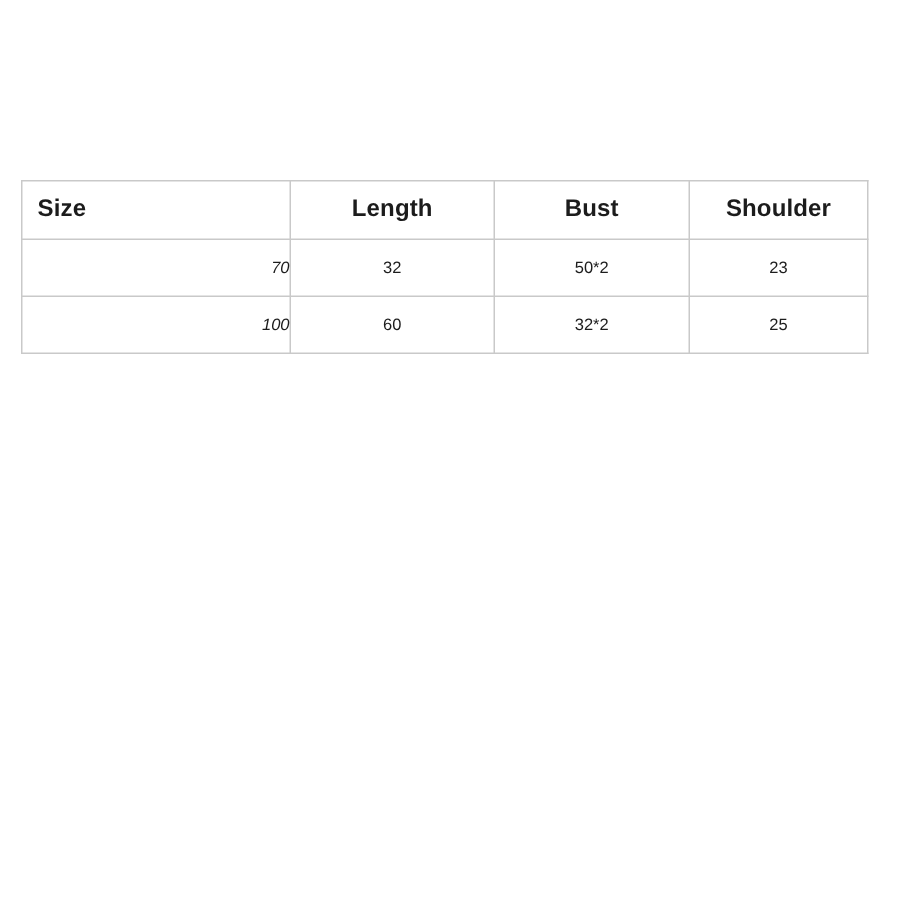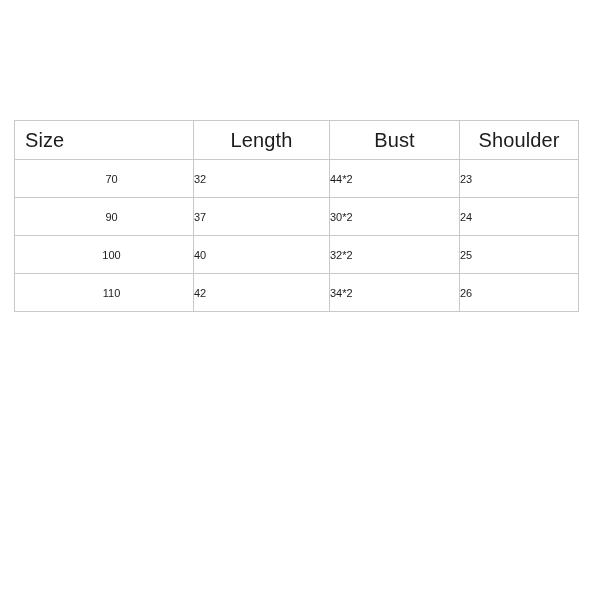--- a/index.html
+++ b/index.html
@@ -31,40 +31,41 @@
   table.size-chart col.col-shoulder { width: 119px; }
 
   table.size-chart th,
   table.size-chart td {
     border: 1px solid #c9c9c9;
     padding: 0;
     color: #1c1c1c;
   }
   table.size-chart thead th {
     height: 38px;
-    font-size: 20px;
-    font-weight: normal;
+    font-size: 16px;
+    font-weight: bold;
     text-align: center;
     vertical-align: middle;
     letter-spacing: 0.1px;
   }
   table.size-chart thead th.head-size {
     text-align: left;
     padding-left: 10px;
   }
   table.size-chart tbody td {
     height: 37px;
     font-size: 11px;
     font-weight: normal;
-    text-align: left;
+    text-align: center;
     vertical-align: middle;
   }
   table.size-chart tbody td.cell-size {
-    text-align: center;
+    text-align: right;
     padding-left: 15px;
+    font-style: italic;
   }
 </style>
 </head>
 <body>
 
 <div id="size-chart-wrapper">
   <table class="size-chart">
     <colgroup>
       <col class="col-size">
       <col class="col-length">
@@ -76,36 +77,24 @@
         <th class="head-size">Size</th>
         <th>Length</th>
         <th>Bust</th>
         <th>Shoulder</th>
       </tr>
     </thead>
     <tbody>
       <tr>
         <td class="cell-size">70</td>
         <td>32</td>
-        <td>44*2</td>
+        <td>50*2</td>
         <td>23</td>
       </tr>
       <tr>
-        <td class="cell-size">90</td>
-        <td>37</td>
-        <td>30*2</td>
-        <td>24</td>
-      </tr>
-      <tr>
         <td class="cell-size">100</td>
-        <td>40</td>
+        <td>60</td>
         <td>32*2</td>
         <td>25</td>
-      </tr>
-      <tr>
-        <td class="cell-size">110</td>
-        <td>42</td>
-        <td>34*2</td>
-        <td>26</td>
       </tr>
     </tbody>
   </table>
 </div>
 
 </body></html>

